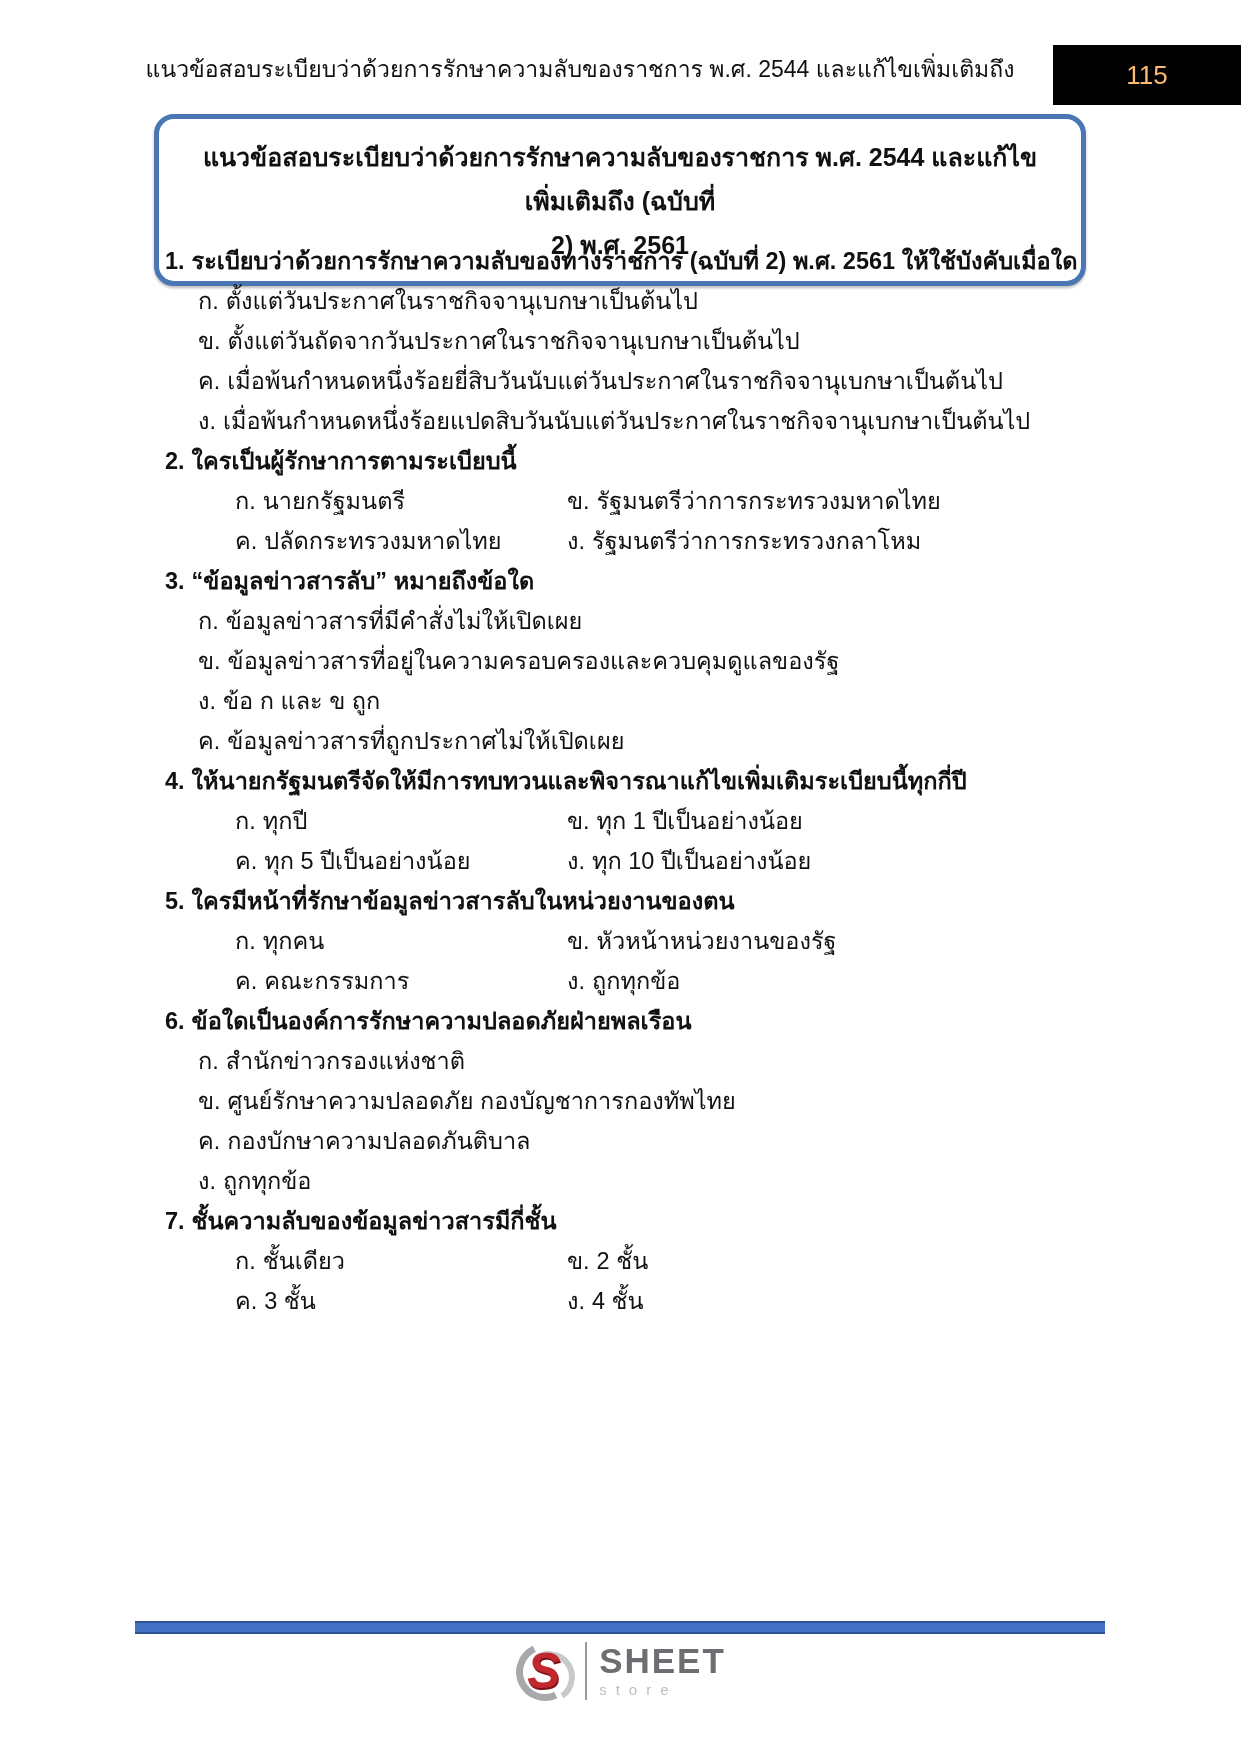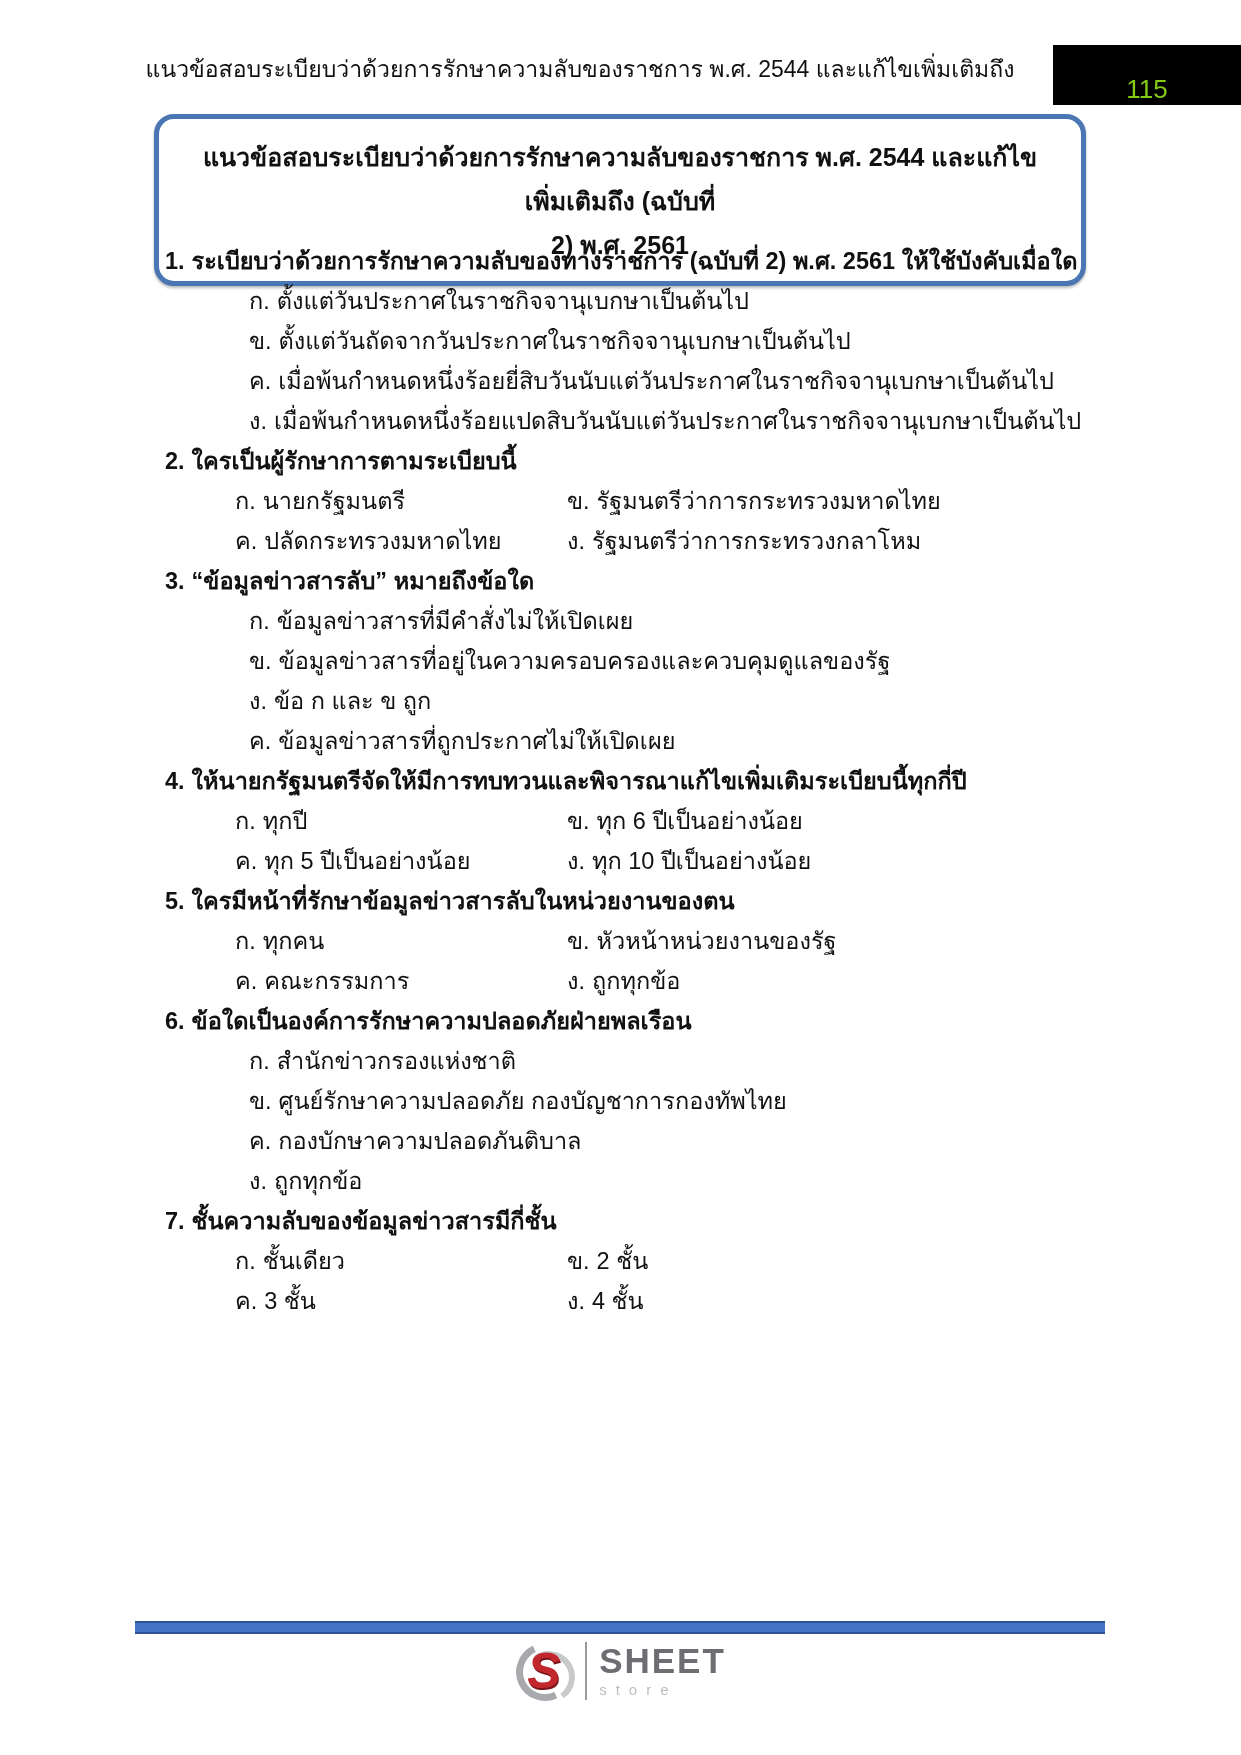--- a/index.html
+++ b/index.html
@@ -14,22 +14,22 @@
   }
 
   
   .running-header {
     position:absolute; top:50px; left:130px; width:900px;
     text-align:center; font-size:23px; line-height:38px;
     white-space:nowrap;
   }
   .page-number-box {
     position:absolute; top:45px; right:0; width:188px; height:60px;
-    background:#000000; color:#84cc16;
-    display:flex; align-items:flex-end; justify-content:center;
+    background:#000000; color:#fdba74;
+    display:flex; align-items:center; justify-content:center;
     font-size:26px;
   }
 
   
   .title-box {
     position:absolute; top:114px; left:154px; width:932px;
     box-sizing:border-box;
     border:5px solid #4a77b4; border-radius:20px;
     background:#ffffff;
     box-shadow:0 2px 3px rgba(0,0,0,0.28);
@@ -37,21 +37,21 @@
     text-align:center; font-weight:bold; font-size:25px; line-height:44px;
   }
 
   
   .questions {
     position:absolute; top:241px; left:165px; width:930px;
     font-size:23.5px;
   }
   .q-head { font-weight:bold; line-height:40px; height:40px; white-space:nowrap; }
   .q-num  { margin-right:7px; }
-  .opts.opt-stack .opt { margin-left:84px; line-height:40px; height:40px; white-space:nowrap; }
+  .opts.opt-stack .opt { margin-left:33px; line-height:40px; height:40px; white-space:nowrap; }
   .opts.opt-grid {
     margin-left:70px;
     display:grid; grid-template-columns:332px auto;
   }
   .opts.opt-grid .opt { line-height:40px; height:40px; white-space:nowrap; }
   .opt-label { margin-right:7px; }
 
   
   .footer-bar {
     position:absolute; top:1621px; left:135px; width:970px; height:13px;
@@ -142,21 +142,21 @@
           <div class="opt"><span class="opt-label">ค.</span><span>ข้อมูลข่าวสารที่ถูกประกาศไม่ให้เปิดเผย</span></div>
         </div>
   </section>
 
   <section class="question">
     <div class="q-head">
       <span class="q-num">4.</span><span class="q-text">ให้นายกรัฐมนตรีจัดให้มีการทบทวนและพิจารณาแก้ไขเพิ่มเติมระเบียบนี้ทุกกี่ปี</span>
     </div>
     <div class="opts opt-grid">
           <div class="opt"><span class="opt-label">ก.</span><span>ทุกปี</span></div>
-          <div class="opt"><span class="opt-label">ข.</span><span>ทุก 6 ปีเป็นอย่างน้อย</span></div>
+          <div class="opt"><span class="opt-label">ข.</span><span>ทุก 1 ปีเป็นอย่างน้อย</span></div>
           <div class="opt"><span class="opt-label">ค.</span><span>ทุก 5 ปีเป็นอย่างน้อย</span></div>
           <div class="opt"><span class="opt-label">ง.</span><span>ทุก 10 ปีเป็นอย่างน้อย</span></div>
         </div>
   </section>
 
   <section class="question">
     <div class="q-head">
       <span class="q-num">5.</span><span class="q-text">ใครมีหน้าที่รักษาข้อมูลข่าวสารลับในหน่วยงานของตน</span>
     </div>
     <div class="opts opt-grid">

